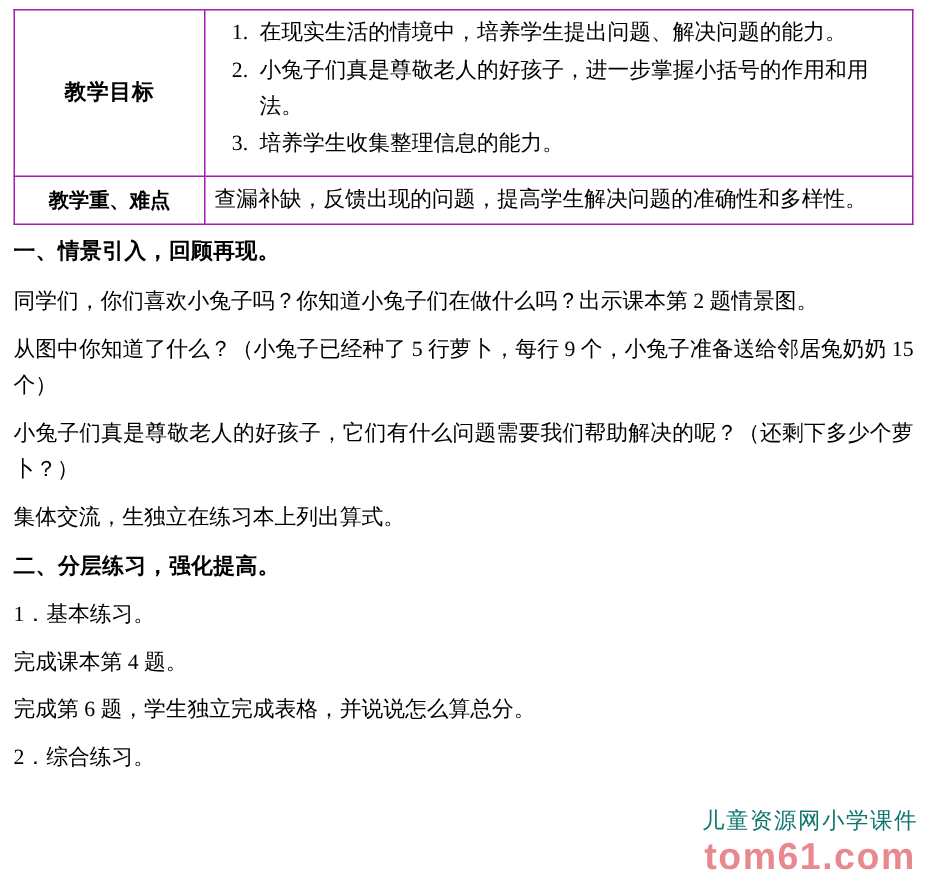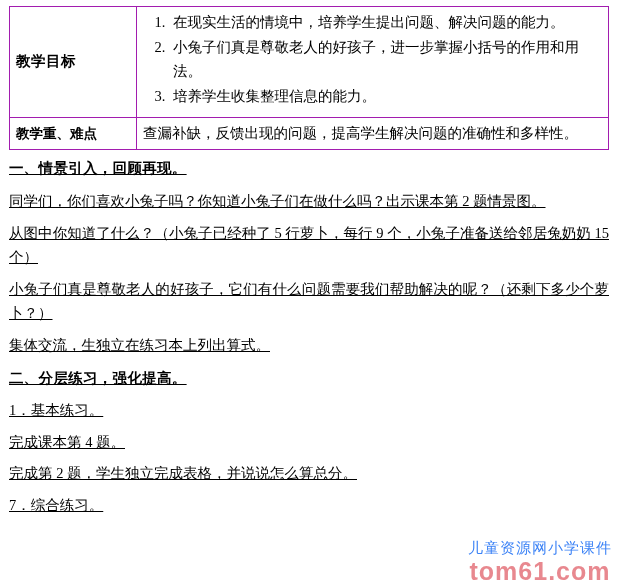--- a/index.html
+++ b/index.html
@@ -29,21 +29,21 @@
     border-collapse: collapse;
     table-layout: fixed;
   }
   table.objectives td {
     border: 1px solid #a21caf;
     vertical-align: middle;
     padding: 4px 6px;
   }
   td.label-cell {
     width: 114px;
-    text-align: left;
+    text-align: center;
     font-weight: bold;
     font-size: 14.5px;
     letter-spacing: 0.5px;
   }
   td.label-cell.tight {
     font-size: 13.5px;
     letter-spacing: 0;
   }
   td.content-cell {
     font-size: 14.5px;
@@ -71,21 +71,20 @@
   .body {
     width: 600px;
     margin: 0 auto;
     padding-top: 7px;
   }
   .para {
     font-size: 14.5px;
     line-height: 1.62;
     margin: 0 0 9px 0;
     text-align: justify;
-    text-decoration: underline;
   }
   .para.heading {
     font-weight: bold;
     letter-spacing: 0.3px;
   }
   .para.tight {
     margin-bottom: 8px;
   }
 
   
@@ -93,21 +92,21 @@
     position: absolute;
     right: 6px;
     bottom: 4px;
     text-align: center;
     pointer-events: none;
     user-select: none;
   }
   .watermark .wm-line1 {
     font-family: Liberation Serif, serif;
     font-size: 15px;
-    color: #3b82f6;
+    color: #0f766e;
     letter-spacing: 1px;
     line-height: 1.1;
   }
   .watermark .wm-line2 {
     font-family: "Liberation Sans", "DejaVu Sans", sans-serif;
     font-size: 25px;
     font-weight: bold;
     color: #e8888f;
     letter-spacing: 1px;
     line-height: 1.1;
@@ -140,22 +139,22 @@
 
   <div class="body">
     <p class="para heading">一、情景引入，回顾再现。</p>
     <p class="para">同学们，你们喜欢小兔子吗？你知道小兔子们在做什么吗？出示课本第 2 题情景图。</p>
     <p class="para">从图中你知道了什么？（小兔子已经种了 5 行萝卜，每行 9 个，小兔子准备送给邻居兔奶奶 15 个）</p>
     <p class="para">小兔子们真是尊敬老人的好孩子，它们有什么问题需要我们帮助解决的呢？（还剩下多少个萝卜？）</p>
     <p class="para">集体交流，生独立在练习本上列出算式。</p>
     <p class="para heading">二、分层练习，强化提高。</p>
     <p class="para tight">1．基本练习。</p>
     <p class="para tight">完成课本第 4 题。</p>
-    <p class="para tight">完成第 2 题，学生独立完成表格，并说说怎么算总分。</p>
-    <p class="para tight">7．综合练习。</p>
+    <p class="para tight">完成第 6 题，学生独立完成表格，并说说怎么算总分。</p>
+    <p class="para tight">2．综合练习。</p>
   </div>
 
   <div class="watermark">
     <div class="wm-line1">儿童资源网小学课件</div>
     <div class="wm-line2">tom61.com</div>
   </div>
 
 </div>
 
 </body></html>

